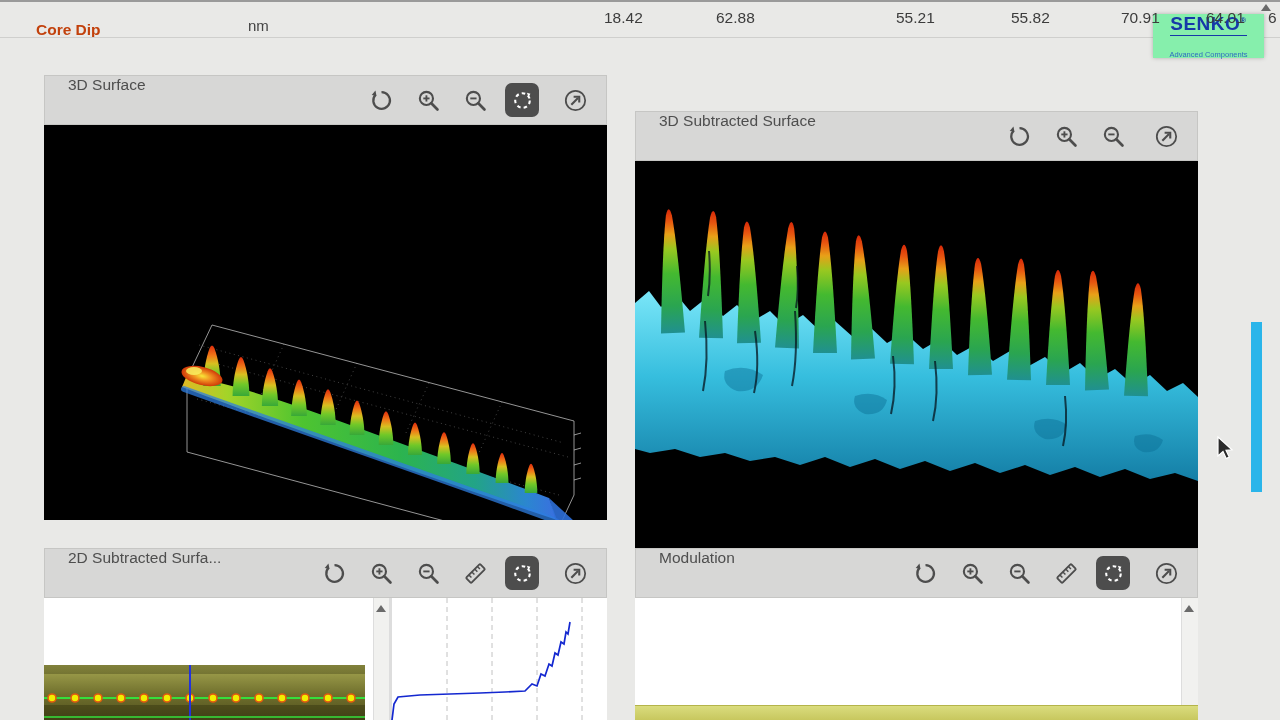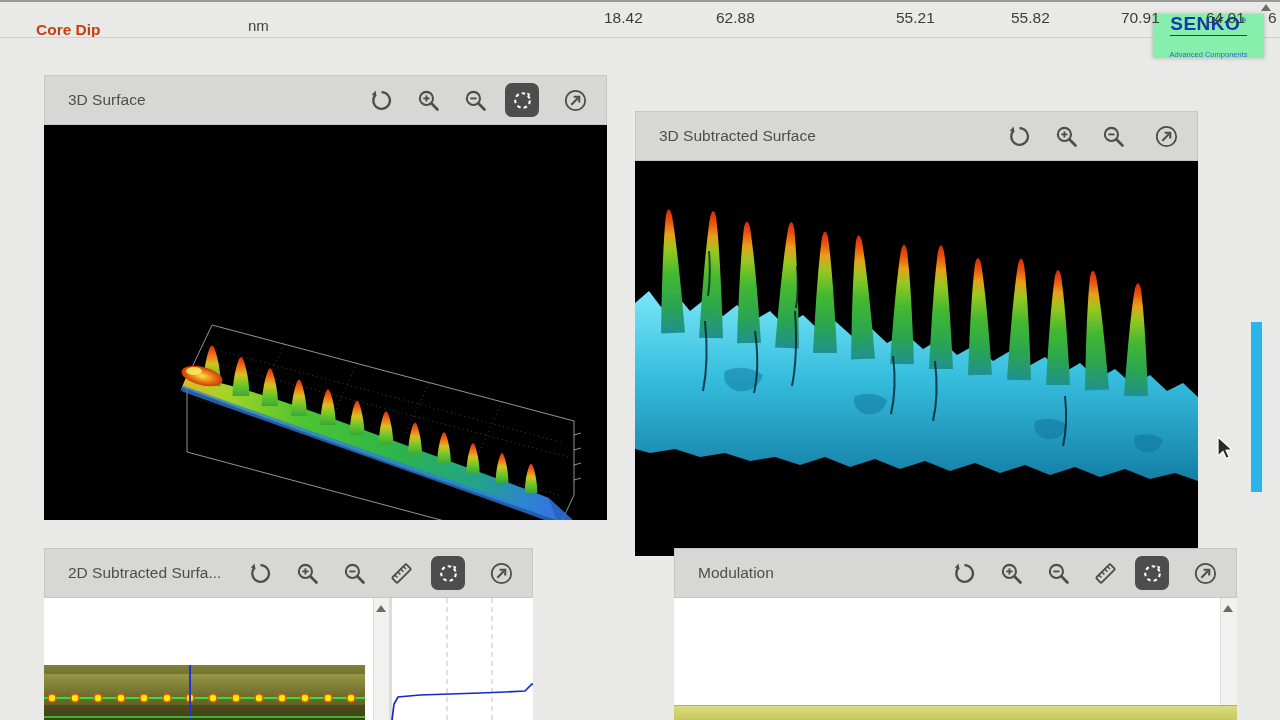--- a/index.html
+++ b/index.html
@@ -15,23 +15,23 @@
   .logo{position:absolute;left:1153px;top:14px;width:111px;height:44px;background:#86efac;z-index:5;
         display:flex;flex-direction:column;align-items:center;justify-content:center;
         box-shadow:0 0 4px rgba(0,0,0,.25);}
   .logo-name{font-size:19px;font-weight:bold;color:#1638a8;letter-spacing:.5px;line-height:1;}
   .logo-name sup{font-size:8px;}
   .logo-tag{font-size:7.5px;color:#2e6cc0;border-top:1.5px solid #1638a8;padding-top:14px;margin-top:2px;white-space:nowrap;}
 
   .panel{position:absolute;background:#fff;}
   .p1{left:44px;top:75px;width:563px;height:445px;}
   .p2{left:635px;top:75px;width:563px;height:445px;margin-top:36px;}
-  .p3{left:44px;top:548px;width:489px;height:172px;}
-  .p4{left:635px;top:548px;width:563px;height:172px;margin-left:39px;}
-  .panel-header{height:50px;background:#d7d7d6;display:flex;align-items:center;
+  .p3{left:44px;top:548px;width:563px;height:172px;}
+  .p4{left:635px;top:548px;width:563px;height:172px;}
+  .panel-header{height:50px;background:#d7d7d6;display:flex;
                 padding:0 14px 0 23px;box-sizing:border-box;border:1px solid #c6c6c4;}
   .panel-title{font-size:15.5px;color:#4e4e4e;white-space:nowrap;}
   .tools{margin-left:auto;display:flex;align-items:center;gap:13px;}
   .tb-btn{width:34px;height:34px;display:flex;align-items:center;justify-content:center;
           background:transparent;border:none;padding:0;color:#4d4d4d;cursor:pointer;}
   .tb-btn svg{width:25px;height:25px;}
   .tb-btn.dark{background:#4d4d4d;border-radius:7px;}
   .tb-btn.export{margin-left:6px;}
   .panel-body{position:relative;width:100%;height:395px;overflow:hidden;}
   .p3 .panel-body,.p4 .panel-body{height:122px;background:#fff;}

